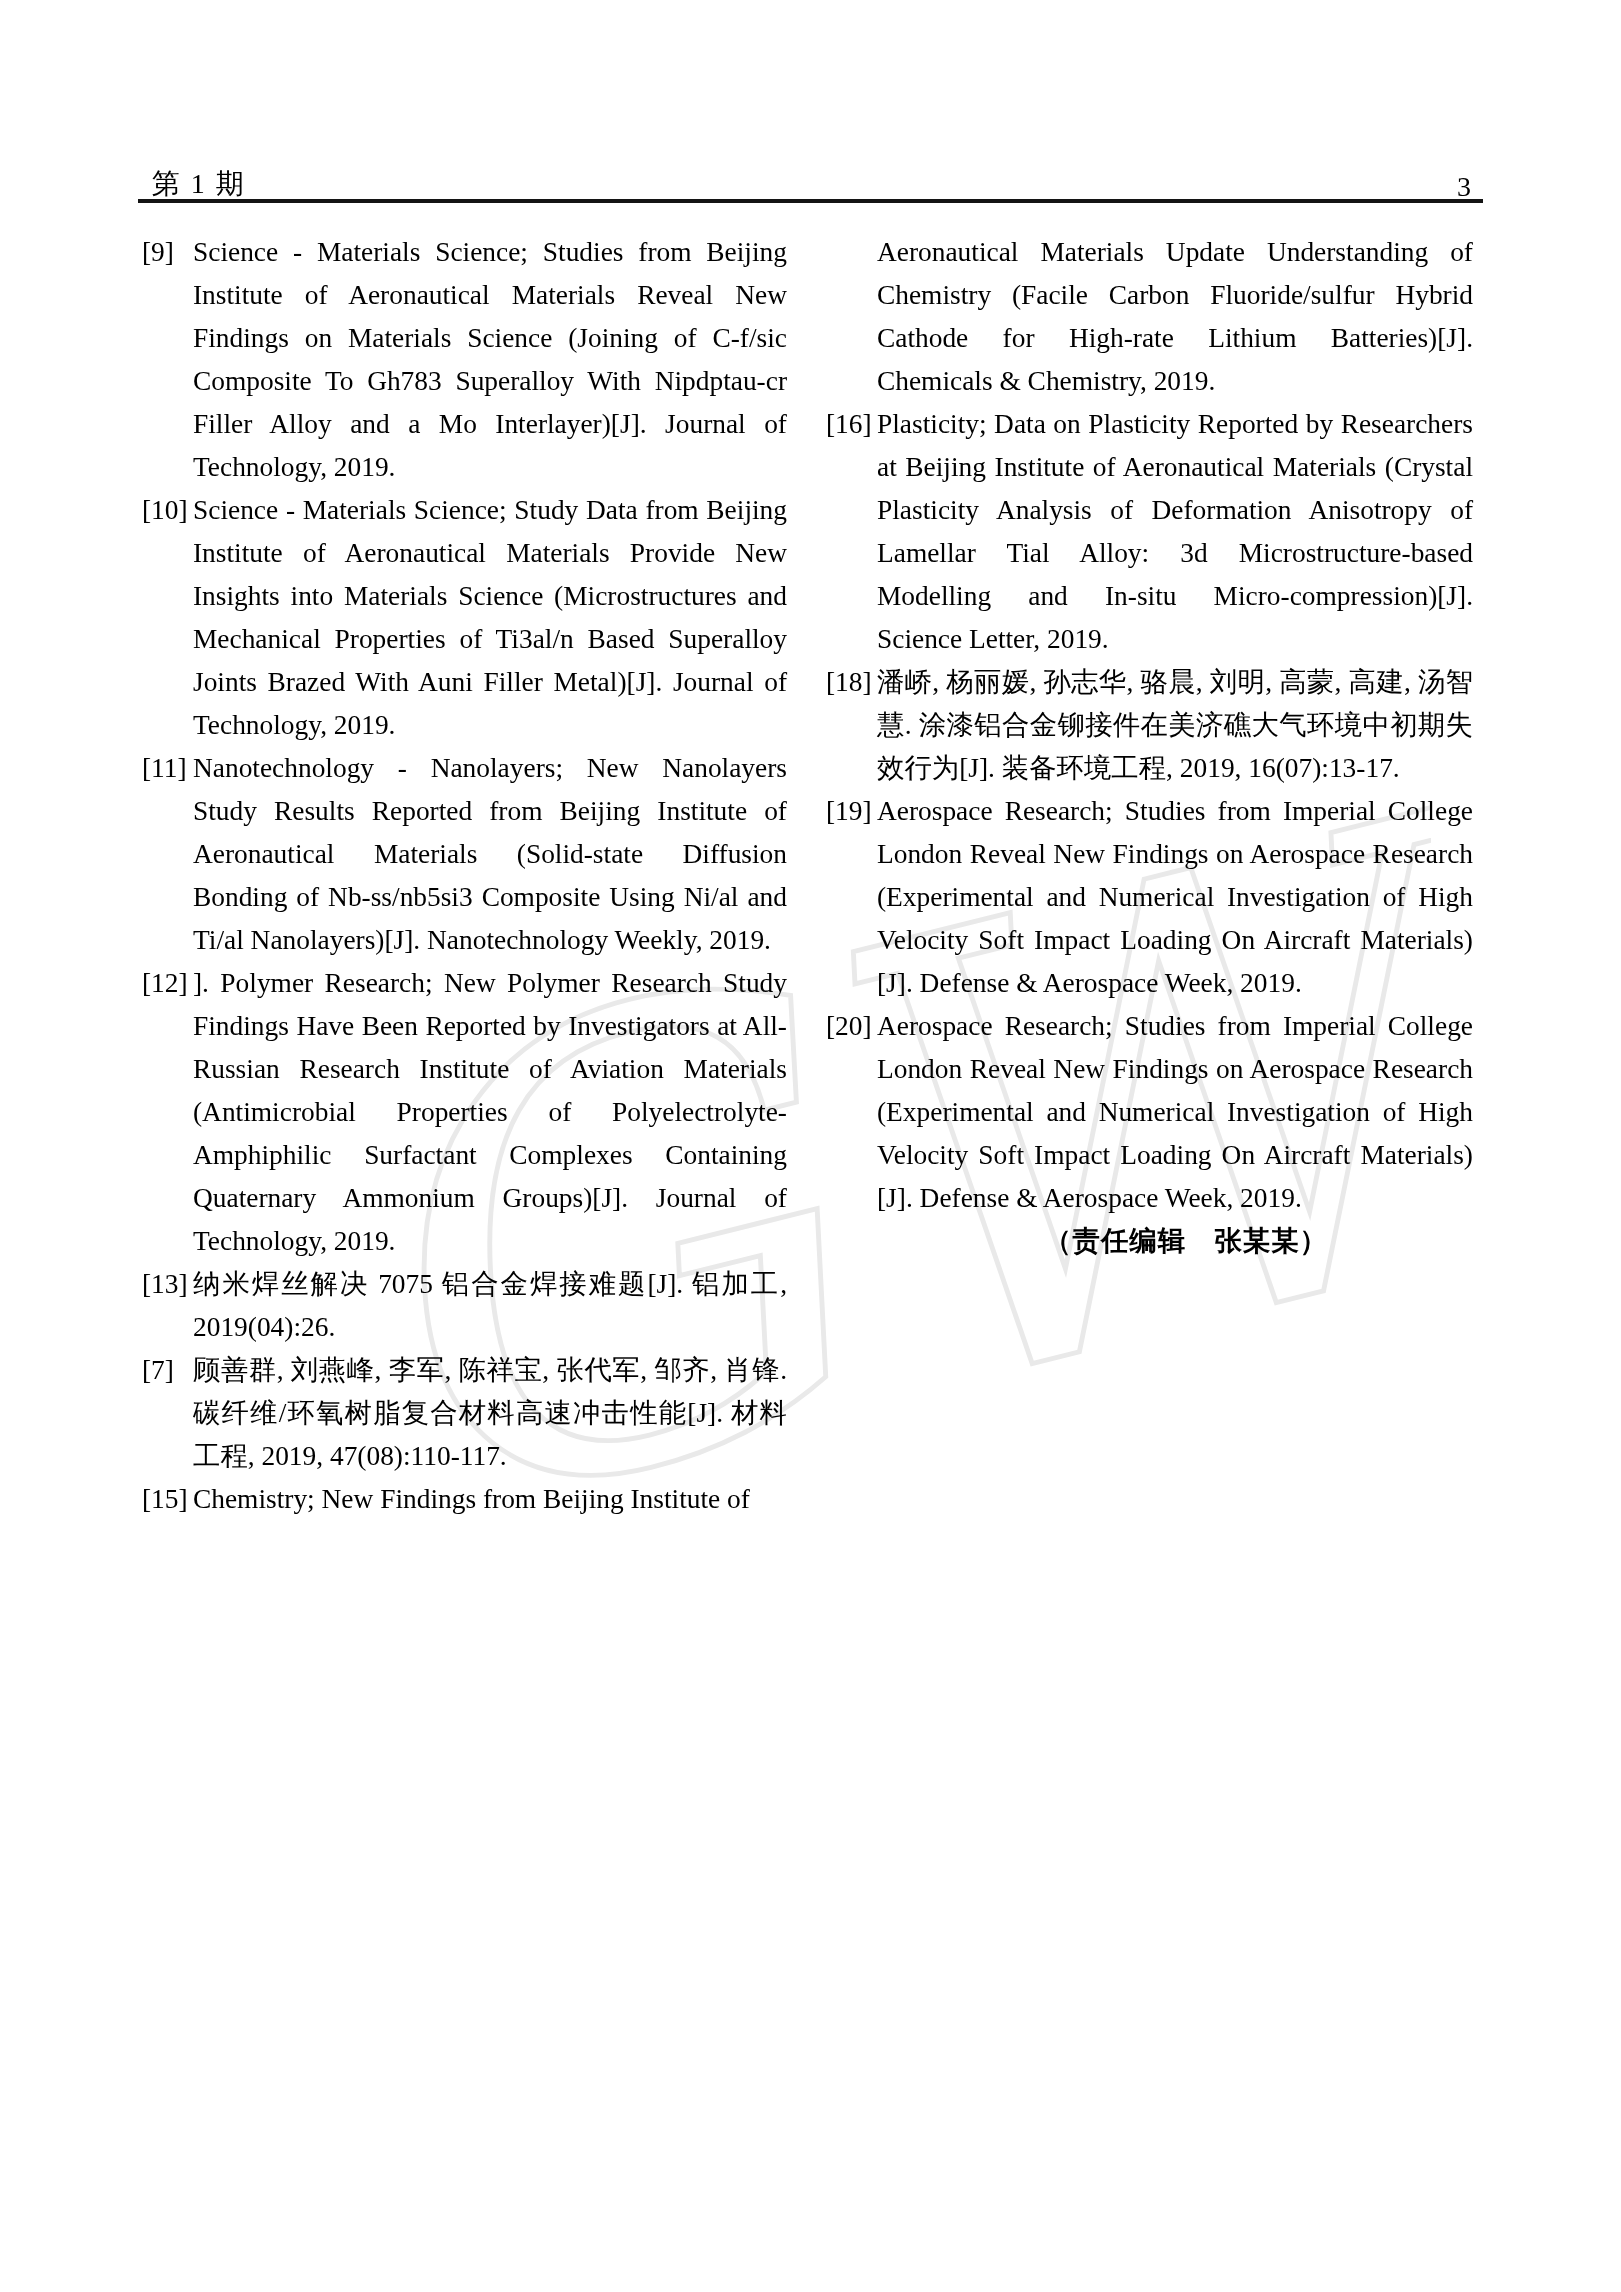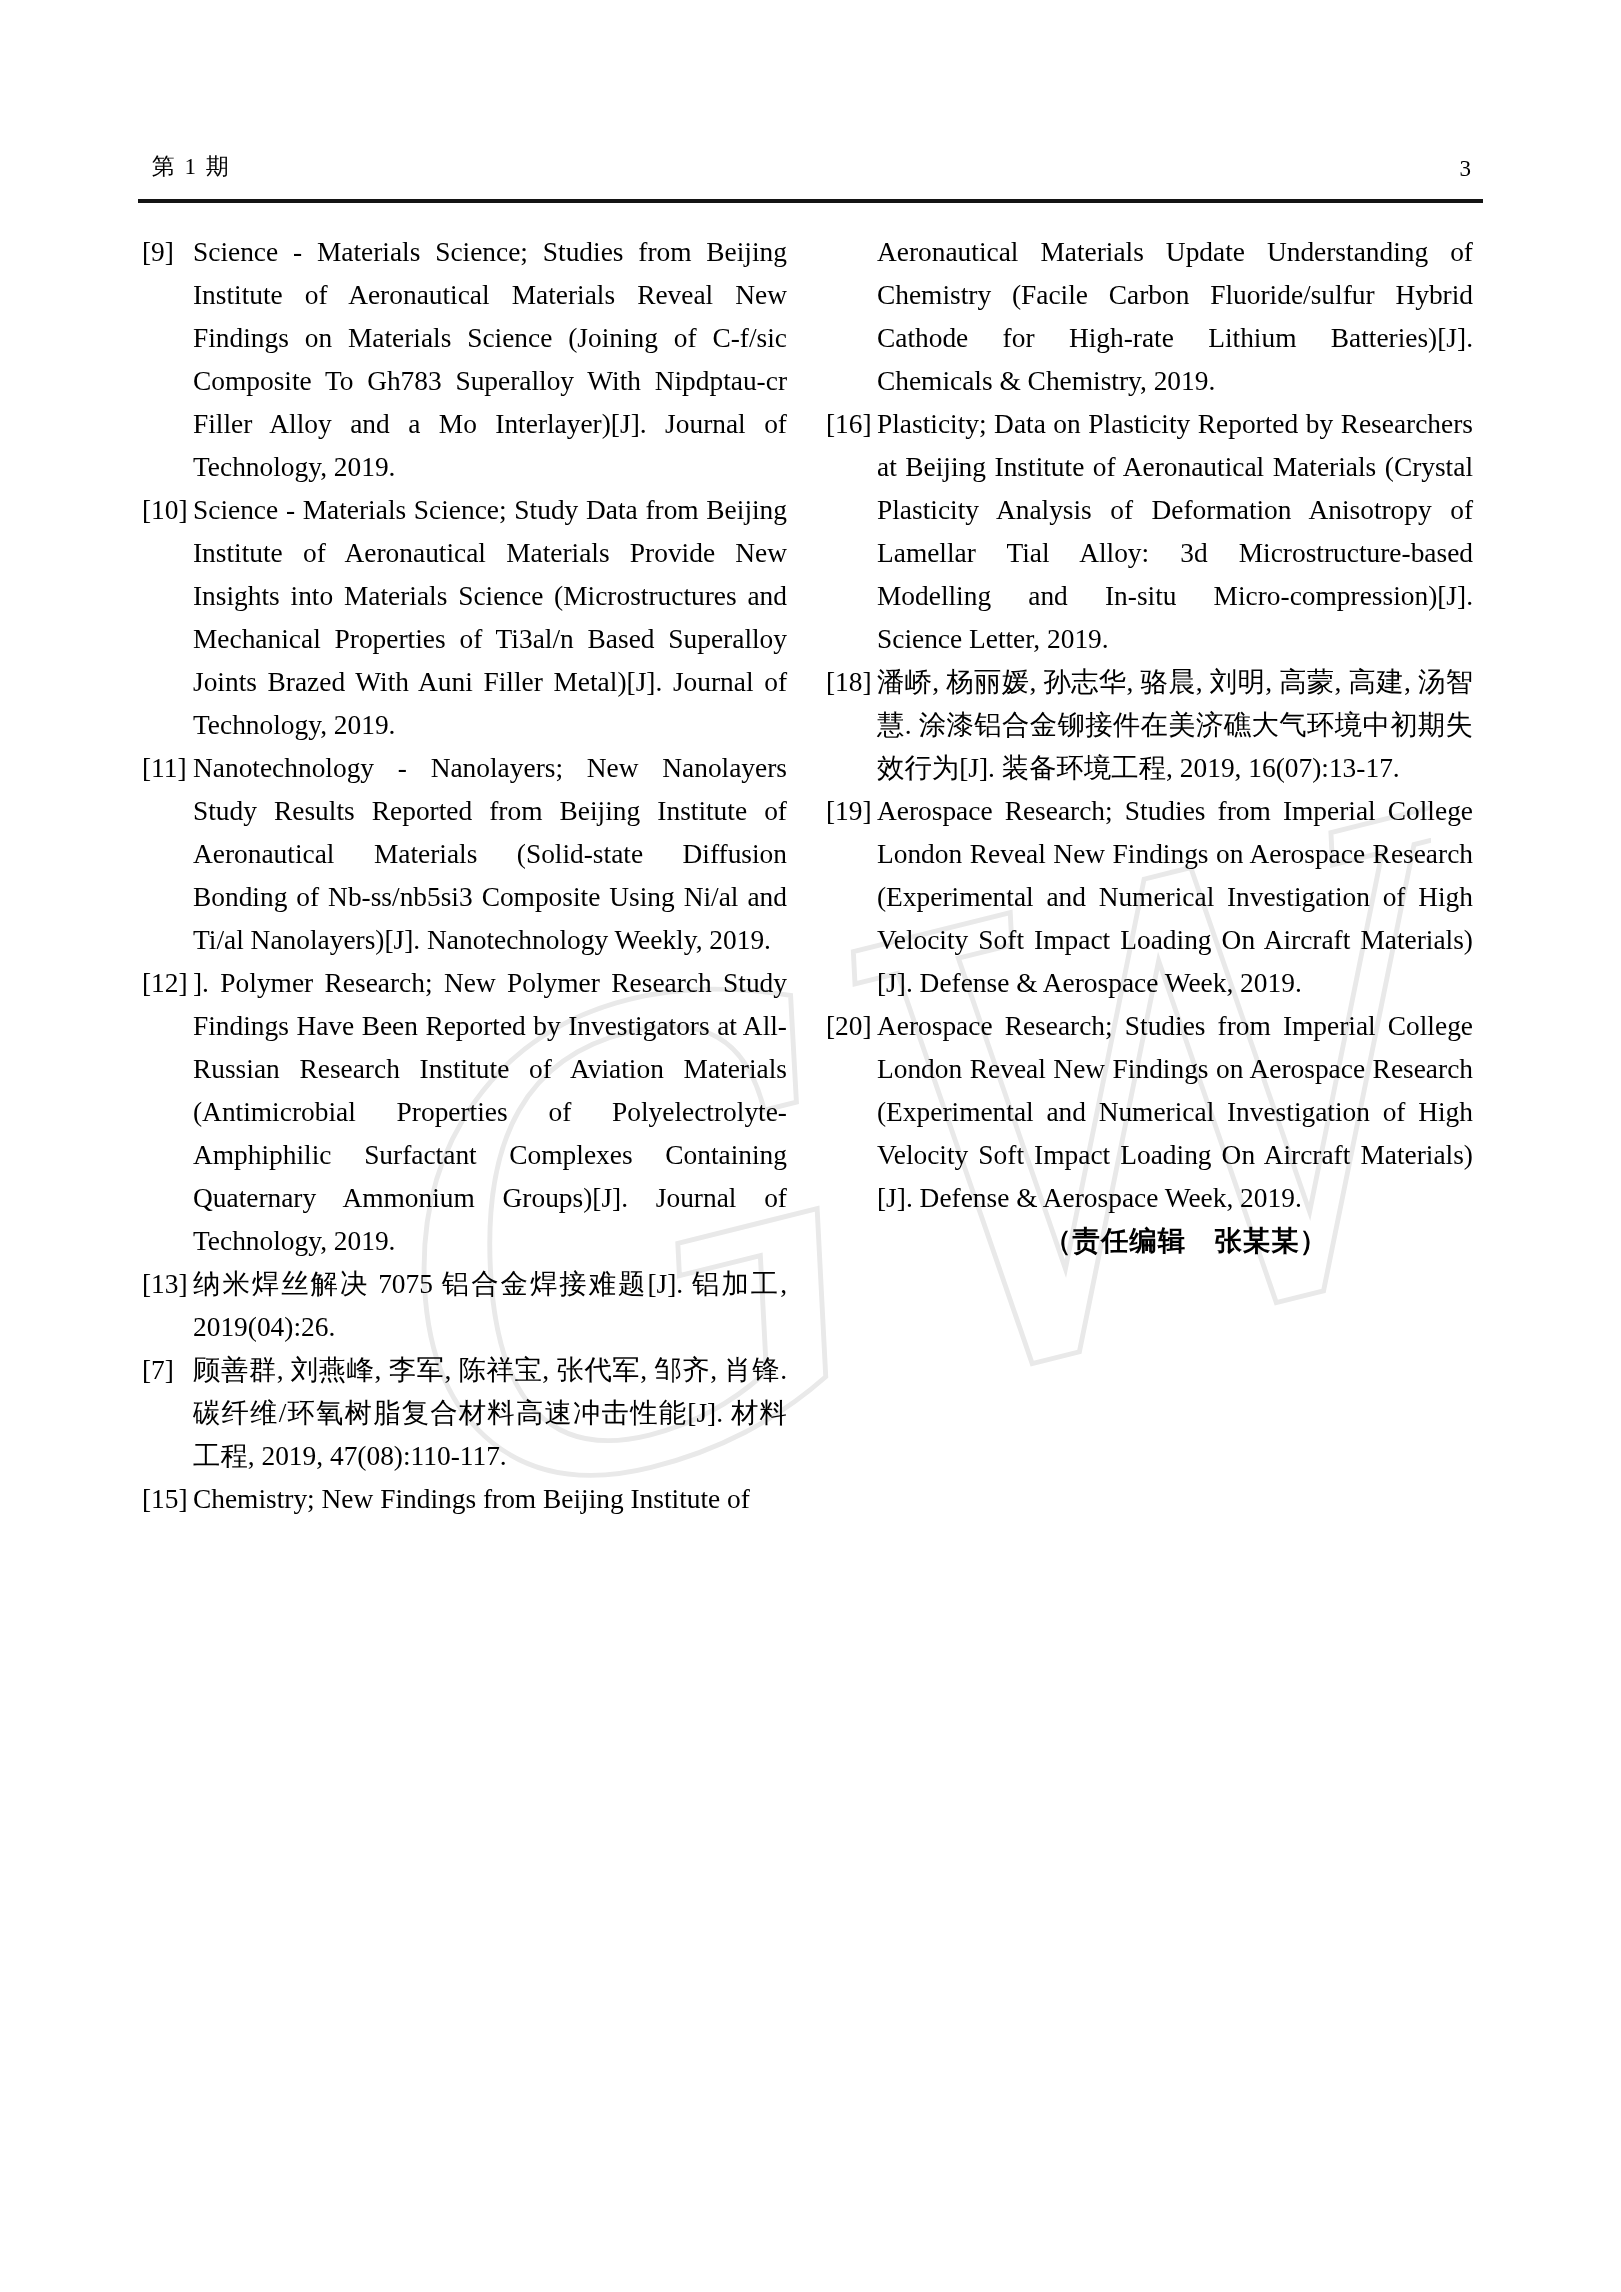--- a/index.html
+++ b/index.html
@@ -13,25 +13,25 @@
     height: 2293px;
     margin: 0 auto;
     background: #ffffff;
     color: #000000;
     font-family: "Liberation Serif", "DejaVu Serif", serif;
     overflow: hidden;
   }
   
   .page-header {
     position: absolute;
-    top: 141px;
+    top: 162px;
     left: 142px;
     right: 148px;
     height: 45px;
-    font-size: 23px;
+    font-size: 28px;
   }
   .issue-label {
     position: absolute;
     left: 9.8px;
     bottom: 3.9px;
     letter-spacing: 2px;
   }
   .running-title {
     position: absolute;
     left: 0;

